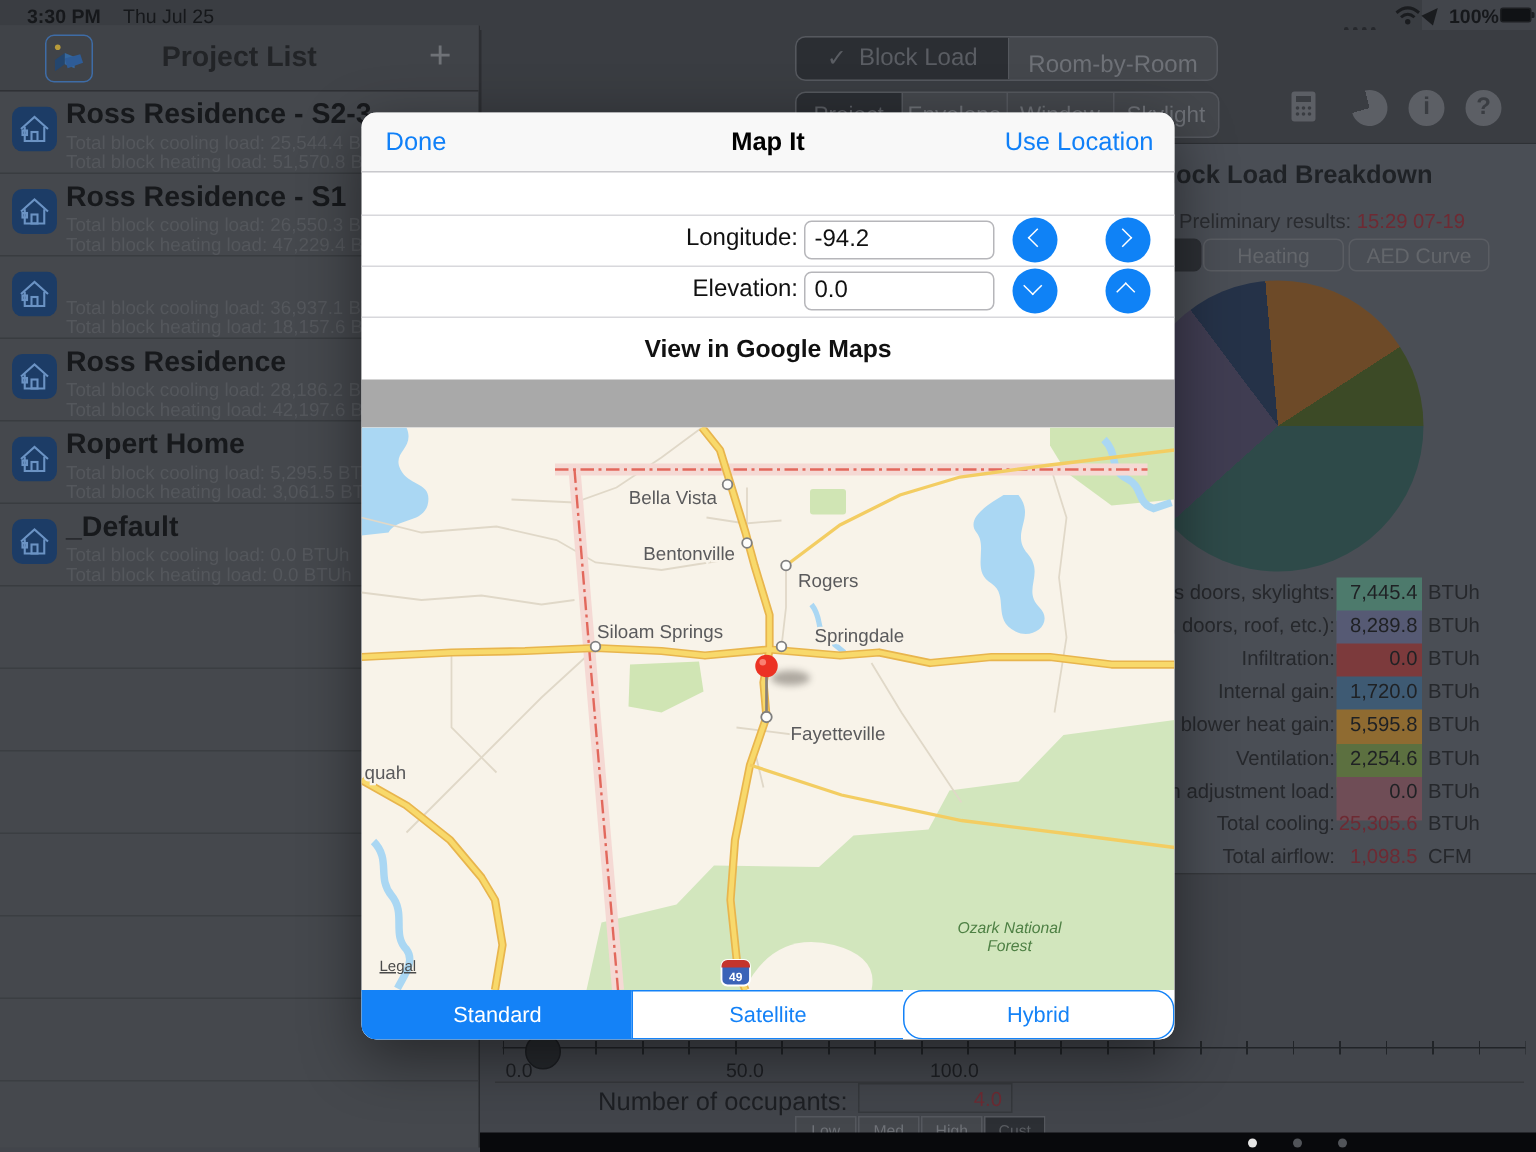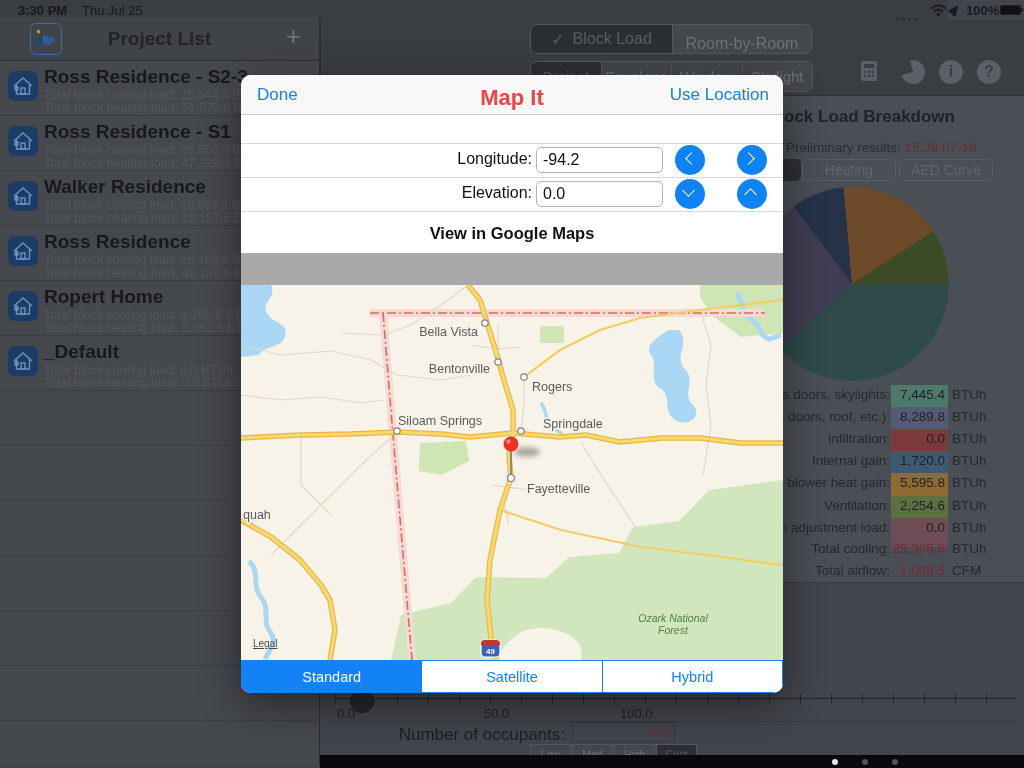--- a/index.html
+++ b/index.html
@@ -77,39 +77,39 @@
   #ms3 { background:#2c2f34; color:#585b60; }
   #homebar { left:320px; top:755px; width:704px; height:13px; background:#08090c; z-index:1;}
   #homebar i { position:absolute; top:4px; width:6px; height:6px; border-radius:50%; background:#515459; }
   #homebar i.on { background:#e6e6e6; }
 
   
   #modal { left:241px; top:75px; width:542px; height:618px; border-radius:10px; overflow:hidden; background:#fff; z-index:10; box-shadow:0 12px 40px rgba(0,0,0,.45); }
   #mnav { position:absolute; left:0; top:0; width:542px; height:40px; background:#f8f8f8; border-bottom:1px solid #c9c9cd; z-index:3; }
   #mnav .btn { position:absolute; top:10px; font-size:17px; color:#1080f8; }
   #btn-done { left:16px; } #btn-useloc { right:14px; }
-  #mtitle { position:absolute; left:0; right:0; top:10px; text-align:center; font-size:22px; font-weight:bold; color:#ef4444; }
+  #mtitle { position:absolute; left:0; right:0; top:10px; text-align:center; font-size:17px; font-weight:bold; color:#000000; }
   .frow { position:absolute; left:0; width:542px; height:34px; background:#fff; }
   .frow .flab { position:absolute; right:251px; top:7px; font-size:16px; color:#111; }
   .frow .fin { position:absolute; left:295px; top:4px; width:127px; height:26px; border:1px solid #b6b6ba; border-radius:5px; font-size:16px; color:#111; padding-left:6px; font-family:"Liberation Sans",sans-serif; }
   .fcirc { position:absolute; top:2px; width:30px; height:30px; border-radius:50%; background:#0f82f6; }
   .fc1 { left:434px; } .fc2 { left:496px; }
   .chev { position:absolute; left:9px; top:9px; width:9px; height:9px; border-left:1.8px solid #fff; border-bottom:1.8px solid #fff; }
   .chev.down { transform:rotate(-45deg); top:7px; }
   .chev.up { transform:rotate(135deg); top:11px; }
   .chev.left { transform:rotate(45deg); left:12px; }
   .chev.right { transform:rotate(225deg); left:7px; }
   .fsep { position:absolute; left:0; width:542px; height:1px; background:#d8d8dc; z-index:2; }
   #row-lat { top:34px; } #row-lon { top:68px; } #row-ele { top:102px; }
   #gmaps-row { position:absolute; left:0; top:136px; width:542px; height:42px; background:#fff; text-align:center; font-size:16.5px; font-weight:bold; color:#111; line-height:44px; }
   #gray-strip { position:absolute; left:0; top:178px; width:542px; height:32px; background:#a9a9a9; }
   #mapbox { position:absolute; left:0; top:210px; width:542px; height:375px; }
   #mseg { position:absolute; left:0; top:585px; width:542px; height:33px; display:flex; background:#fff; }
   #mseg .mcell { flex:1; display:flex; align-items:center; justify-content:center; font-size:14.5px; color:#1482f7; border:1px solid #1482f7; border-right:none; }
-  #mseg .mcell:last-child { border-right:1px solid #1482f7; }
+  #mseg .mcell:last-child { border-right:1px solid #1482f7;border-radius:13px; }
   #mseg .mcell.sel { background:#1482f7; color:#fff; }
 
   svg text { font-family:"Liberation Sans", sans-serif; }
   .citylab { font-size:12.5px; fill:#5a5a5c; paint-order:stroke; stroke:#f8f3e9; stroke-width:3px; }
 </style>
 </head>
 <body>
 
 <div class="abs" id="statusbar">
   <span class="time">3:30 PM</span>
@@ -209,21 +209,20 @@
   <div class="proj-row">
     <svg class="hicon" width="30" height="30" viewBox="0 0 30 30">
         <rect width="30" height="30" rx="7" fill="#1c3c66"></rect>
         <g fill="none" stroke="#6b93c4" stroke-width="1.4">
           <path d="M6 15 L15 7 L24 15"></path>
           <path d="M8.5 13.5 V23 H21.5 V13.5"></path>
           <rect x="13" y="17" width="4" height="6"></rect>
           <rect x="7" y="16" width="3" height="3"></rect>
         </g>
       </svg>
-    <div class="pname">Walker Residence</div>
     <div class="psub1">Total block cooling load: 36,937.1 BTUh</div>
     <div class="psub2">Total block heating load: 18,157.6 BTUh</div>
   </div>
   <div class="proj-row">
     <svg class="hicon" width="30" height="30" viewBox="0 0 30 30">
         <rect width="30" height="30" rx="7" fill="#1c3c66"></rect>
         <g fill="none" stroke="#6b93c4" stroke-width="1.4">
           <path d="M6 15 L15 7 L24 15"></path>
           <path d="M8.5 13.5 V23 H21.5 V13.5"></path>
           <rect x="13" y="17" width="4" height="6"></rect>

